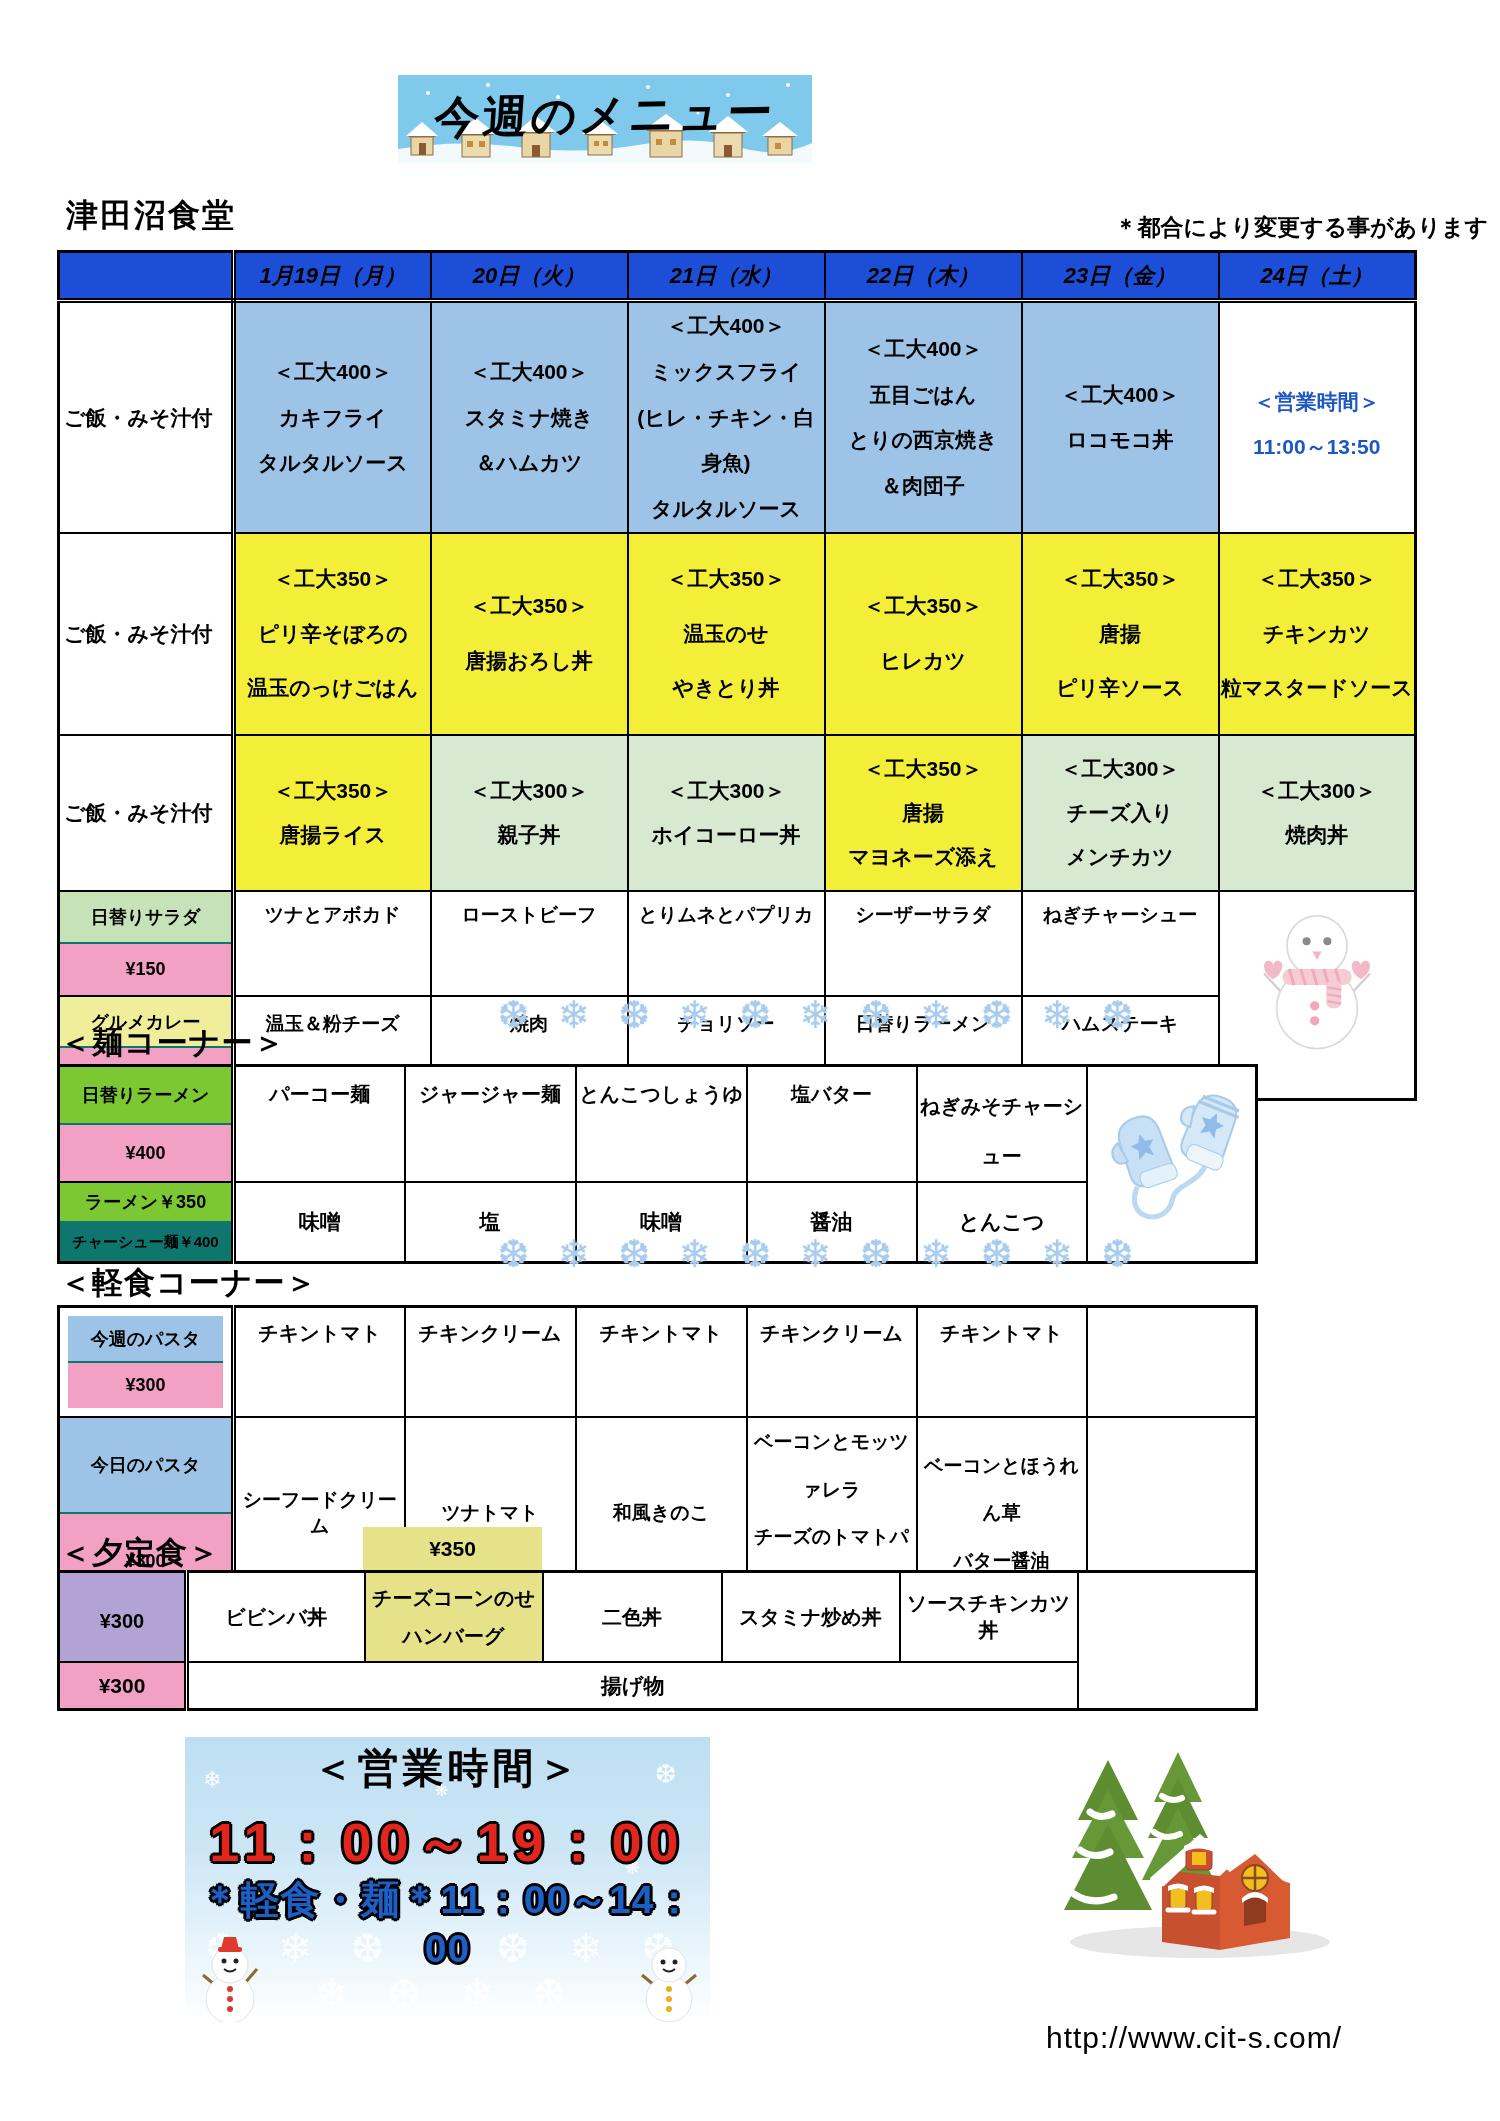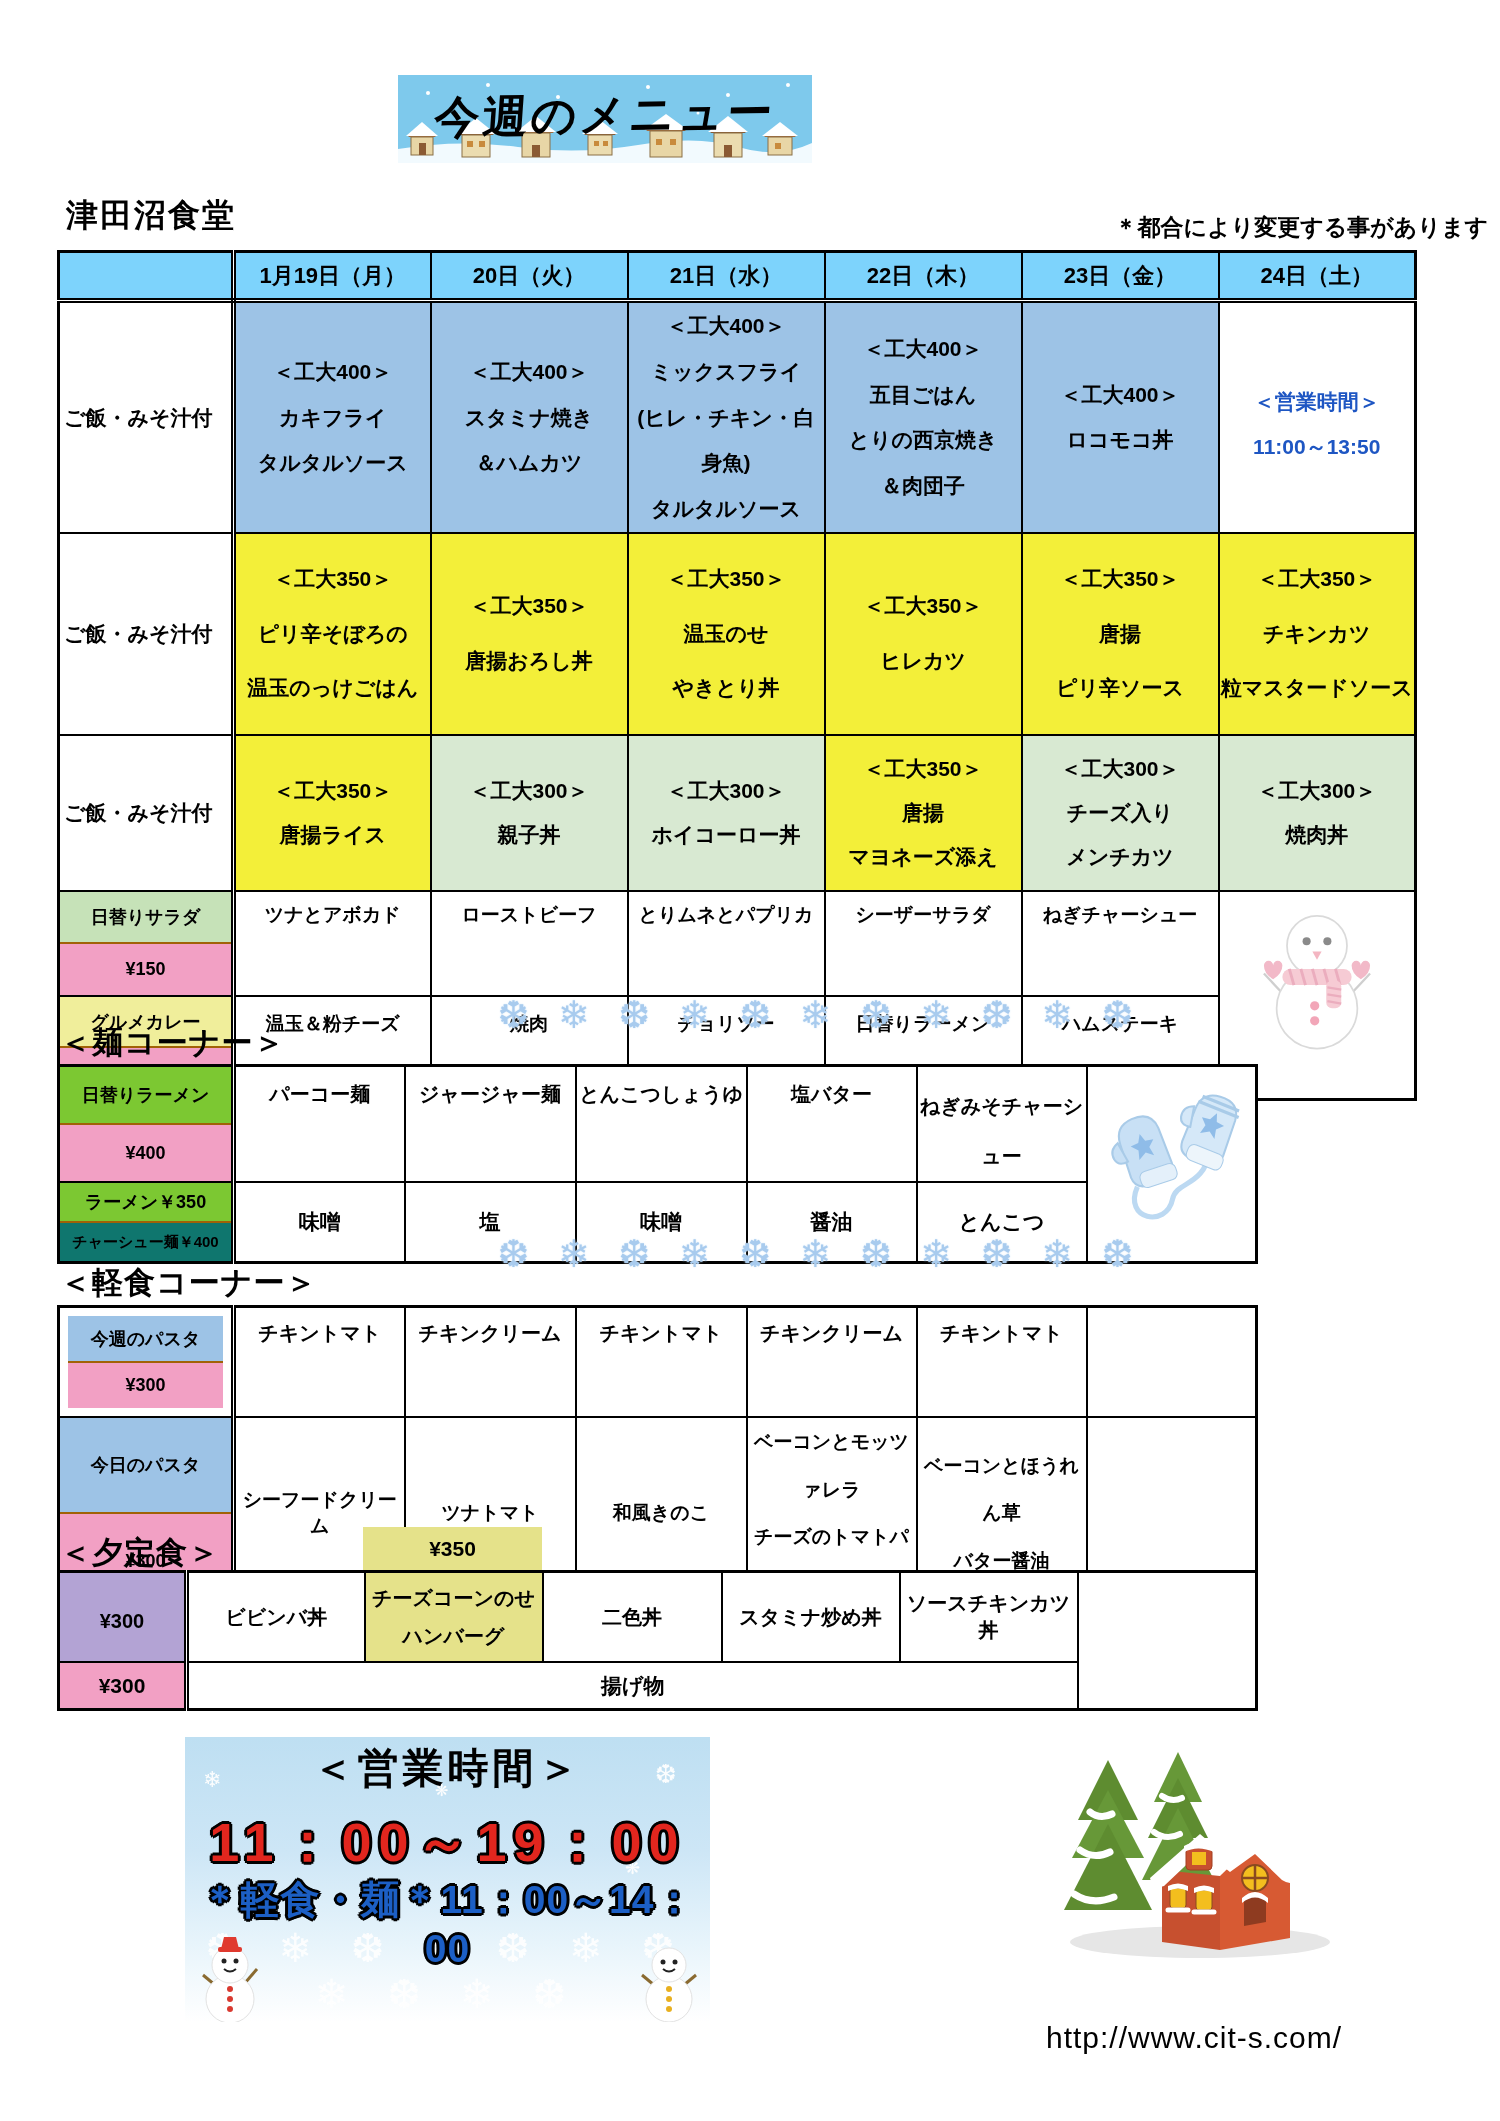--- a/index.html
+++ b/index.html
@@ -18,35 +18,35 @@
   
   table{border-collapse:collapse;table-layout:fixed;position:absolute;background:#fff;}
   table{border:3px solid #000;}
   td{border:2px solid #000;text-align:center;font-weight:700;padding:0;overflow:hidden;}
   td.side{border-right:5px double #000;}
   .preline{white-space:pre-line;}
   .bgb{background:#9DC3E6;} .bgy{background:#F3EF39;} .bgg{background:#D8E9D2;}
 
   
   .menu-table{left:57px;top:250px;}
-  tr.dayrow td{height:45px;font-size:22px;border-bottom:5px double #000;background:#7dd3fc;}
+  tr.dayrow td{height:45px;font-size:22px;border-bottom:5px double #000;background:#1d4ed8;font-style:italic;}
   tr.r1 td{height:188px;font-size:21px;line-height:2.18;vertical-align:middle;margin-top:12px;}
   tr.r2 td{height:190px;font-size:21px;line-height:2.6;vertical-align:middle;}
   tr.r3 td{height:144px;font-size:21px;line-height:2.1;vertical-align:middle;}
   tr.rsalad td{height:93px;font-size:19px;vertical-align:top;padding-top:10px;}
   tr.rcurry td{height:87px;font-size:19px;vertical-align:top;padding-top:14px;}
   td.meal-side{vertical-align:bottom;text-align:left;font-size:17px;padding:5px 4px;background:#fff;}
   td.hours-cell{background:#fff;color:#1E56C3;vertical-align:top;padding-top:14px;line-height:2.9;font-size:21px;}
   td.smtxt{font-size:17px;}
   td.snowcell{background:#fff;vertical-align:middle;}
 
   
   .stack{display:flex;flex-direction:column;height:100%;}
   .stack>div{flex:1;display:flex;align-items:center;justify-content:center;font-size:18px;font-weight:700;}
-  .stack>div:first-child{border-bottom:2px solid #a16207;}
+  .stack>div:first-child{border-bottom:2px solid #0f766e;}
   .lab-g{background:#C6E2B8;} .lab-pk{background:#F2A0C4;} .lab-py{background:#F0EE9B;}
   .lab-grn{background:#7CC832;} .lab-yb{background:#0f766e;font-size:15px !important;}
   .lab-bl{background:#9DC3E6;}
 
   
   .divider{position:absolute;left:495px;width:650px;text-align:center;font-size:38px;font-weight:700;
            color:#A8CBEE;letter-spacing:9px;text-shadow:0 0 2px #D6E8F8;}
 
   .section-title{position:absolute;left:60px;font-size:31px;font-weight:800;letter-spacing:1px;}
 

